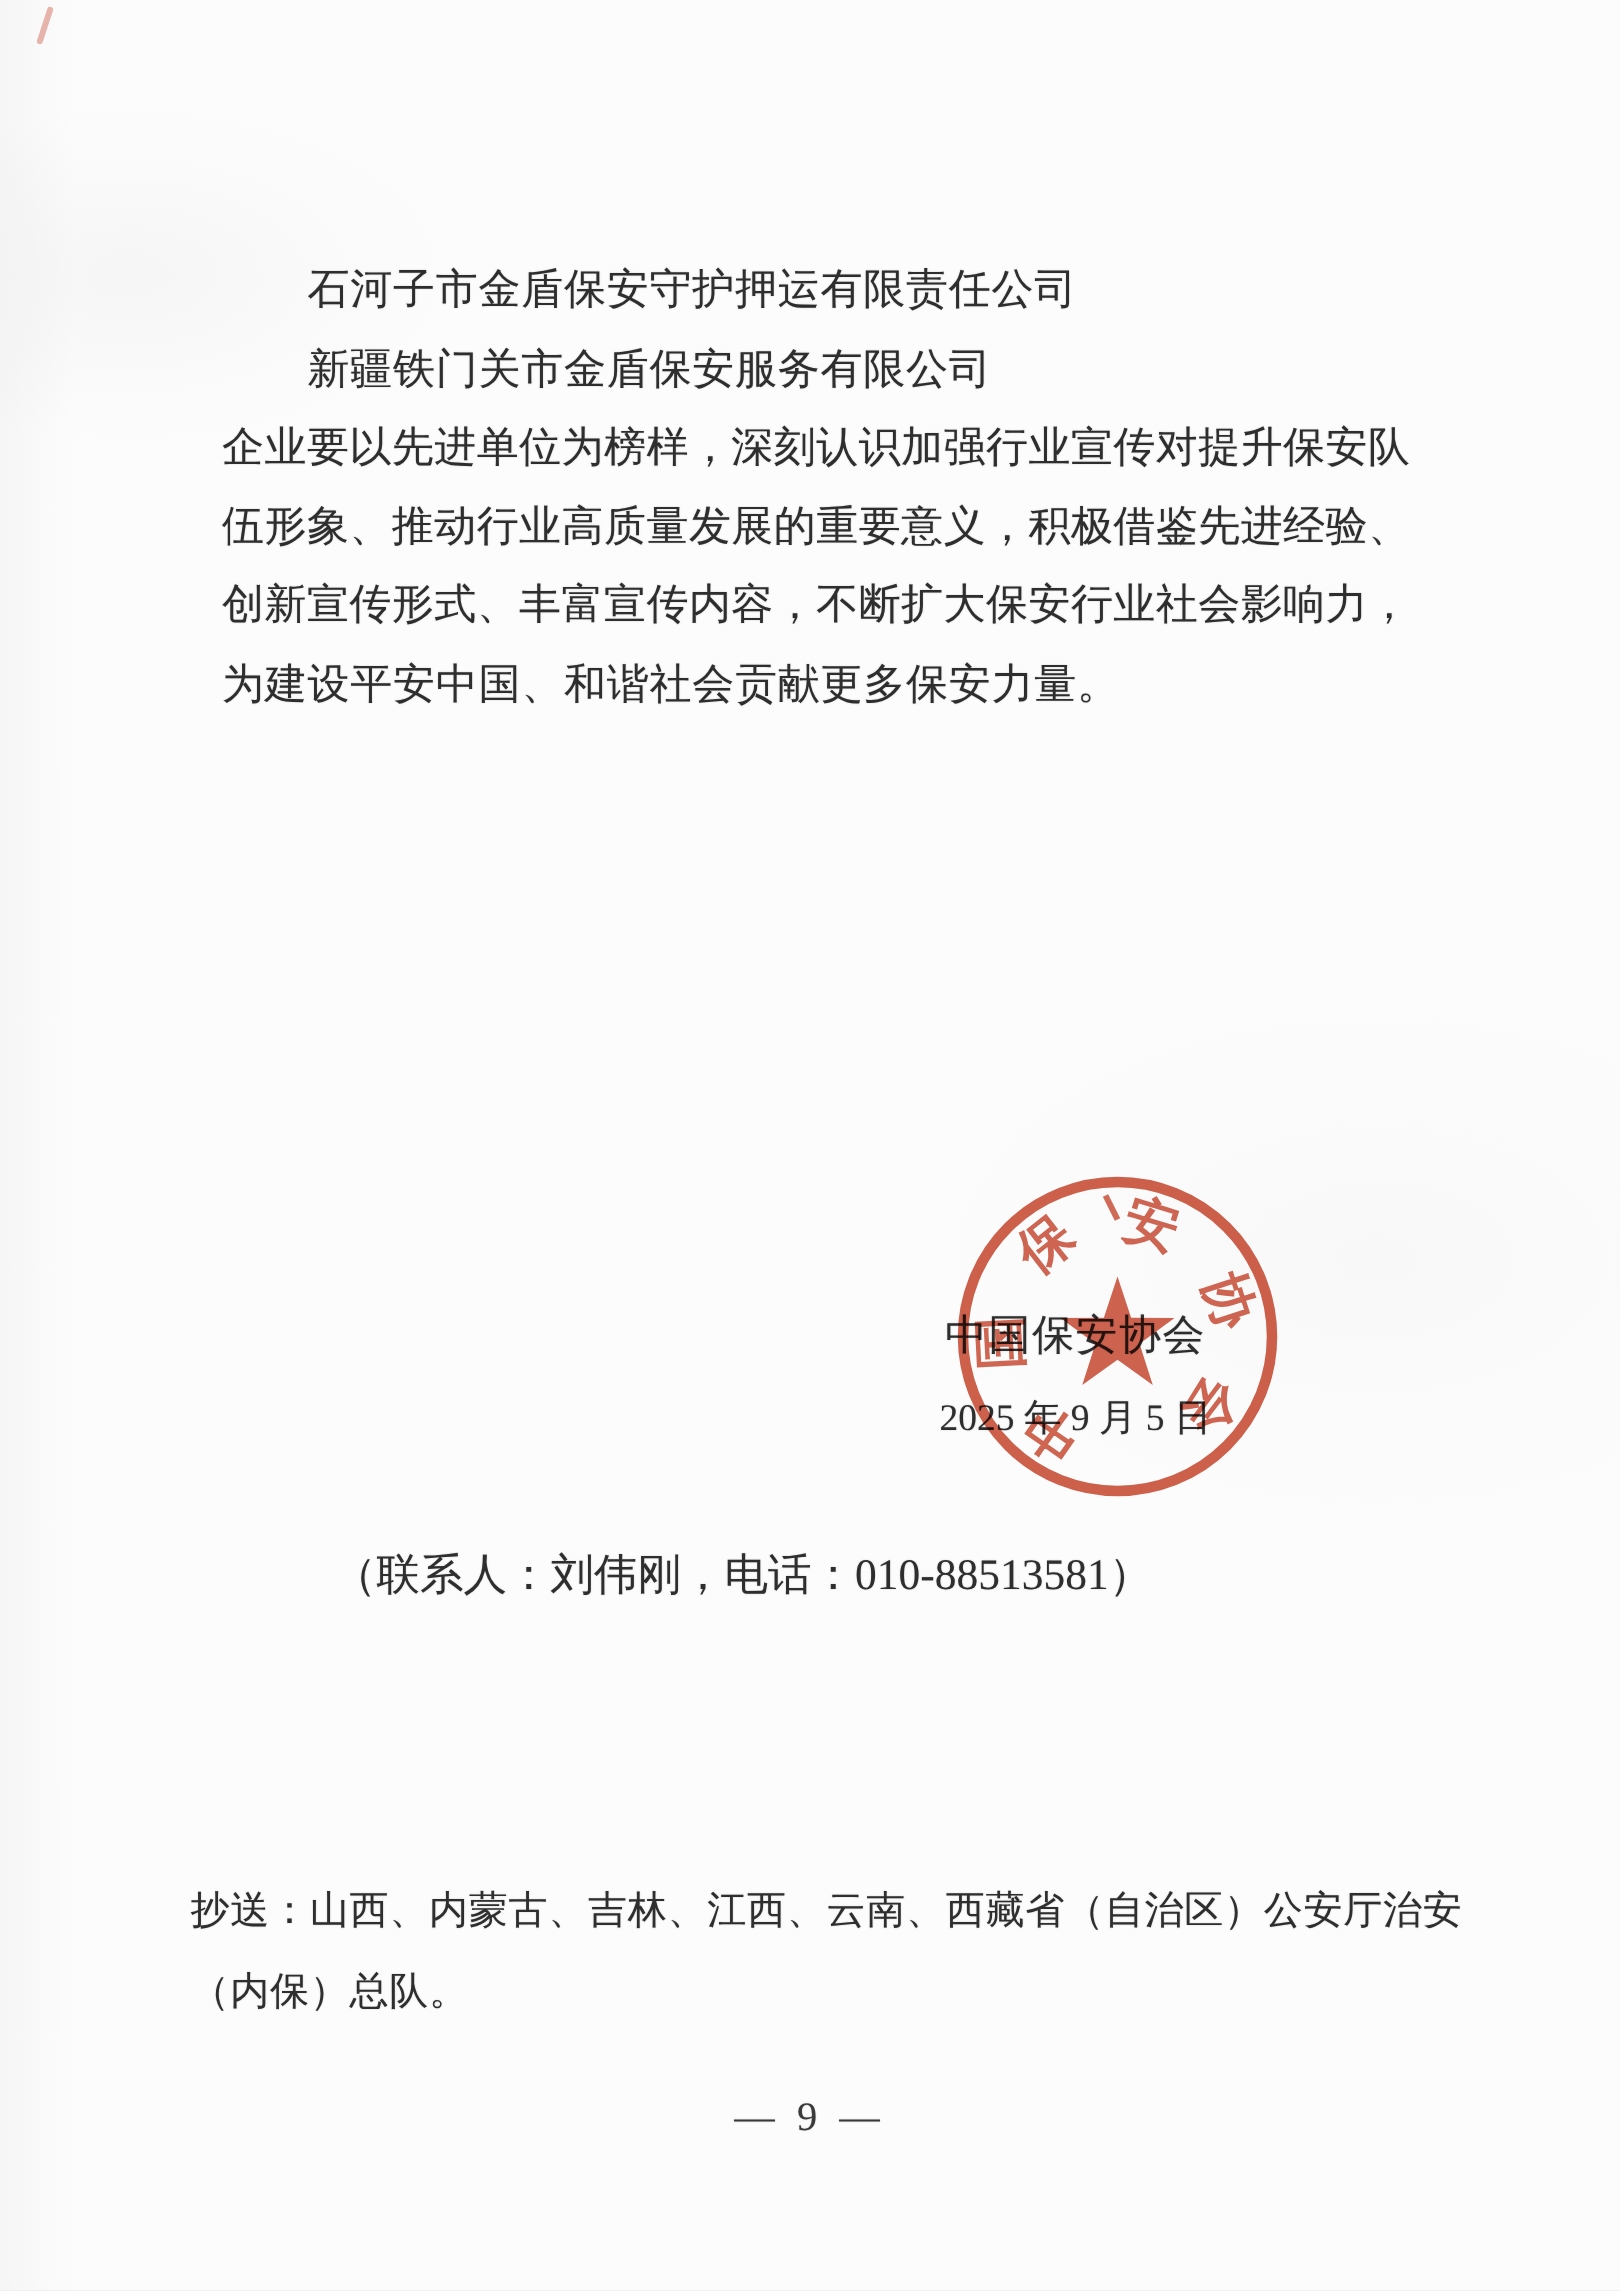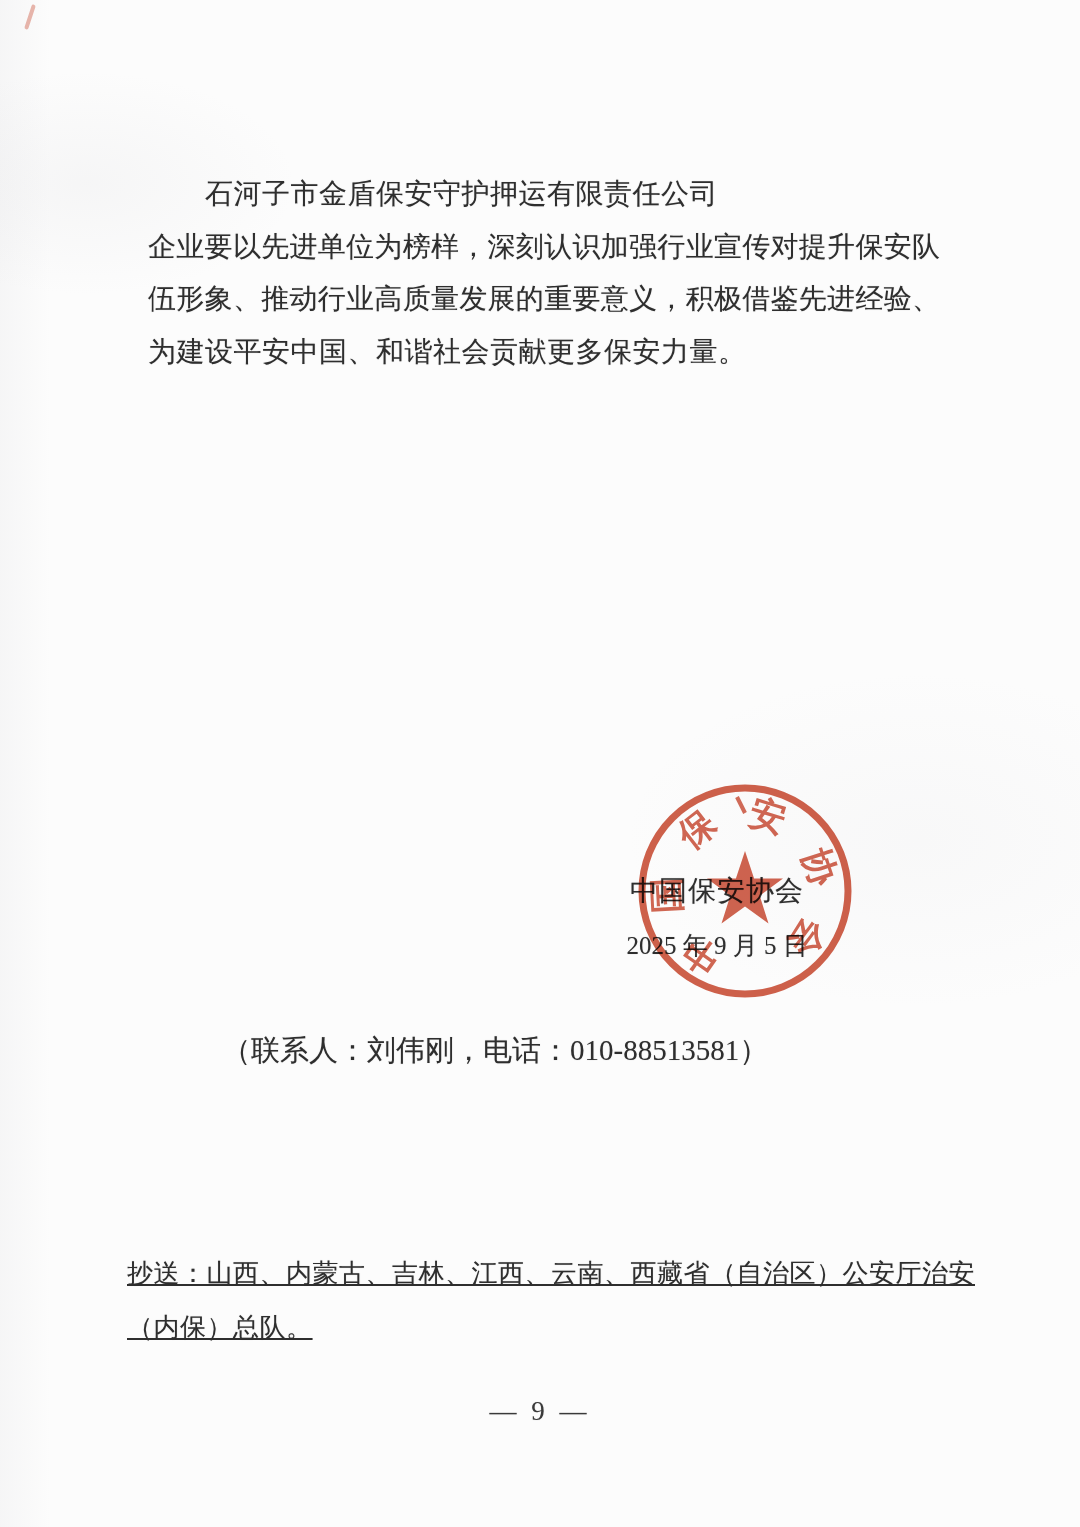--- a/index.html
+++ b/index.html
@@ -57,21 +57,21 @@
     z-index:2;mix-blend-mode:multiply;opacity:.93;
     filter:blur(0.3px);
   }
   .contact{
     position:absolute;left:186px;top:1032px;
     font-size:29px;line-height:36px;white-space:nowrap;
     text-shadow:0 0 1px rgba(70,70,70,0.35);
     margin-left:36px;
   }
   .cc{
-    position:absolute;left:127px;top:1247px;width:830px;text-decoration:underline;
+    position:absolute;left:127px;top:1247px;width:830px;
   }
   .cc .ccline{
     font-size:26px;line-height:54px;white-space:nowrap;
     text-shadow:0 0 1px rgba(70,70,70,0.35);
     letter-spacing:0.5px;
   }
   .pageno{
     position:absolute;left:0;top:1396px;width:1080px;
     text-align:center;font-size:27px;letter-spacing:4px;
     color:#3a3a3a;
@@ -80,22 +80,24 @@
 </style>
 </head>
 <body>
 
 <div class="page">
 
   <div class="smudge"></div>
 
   <div class="textcol">
     <div class="line indent">石河子市金盾保安守护押运有限责任公司</div>
+    <div class="line indent">新疆铁门关市金盾保安服务有限公司</div>
     <div class="line just">企业要以先进单位为榜样，深刻认识加强行业宣传对提升保安队</div>
     <div class="line just">伍形象、推动行业高质量发展的重要意义，积极借鉴先进经验、</div>
+    <div class="line just">创新宣传形式、丰富宣传内容，不断扩大保安行业社会影响力，</div>
     <div class="line">为建设平安中国、和谐社会贡献更多保安力量。</div>
   </div>
 
   <div class="sig">
     <div class="org">中国保安协会</div>
     <div class="date">2025 年 9 月 5 日</div>
   </div>
 
   <svg class="seal" viewBox="0 0 224 224" xmlns="http://www.w3.org/2000/svg">
     <g fill="none" stroke="#c8452c">

